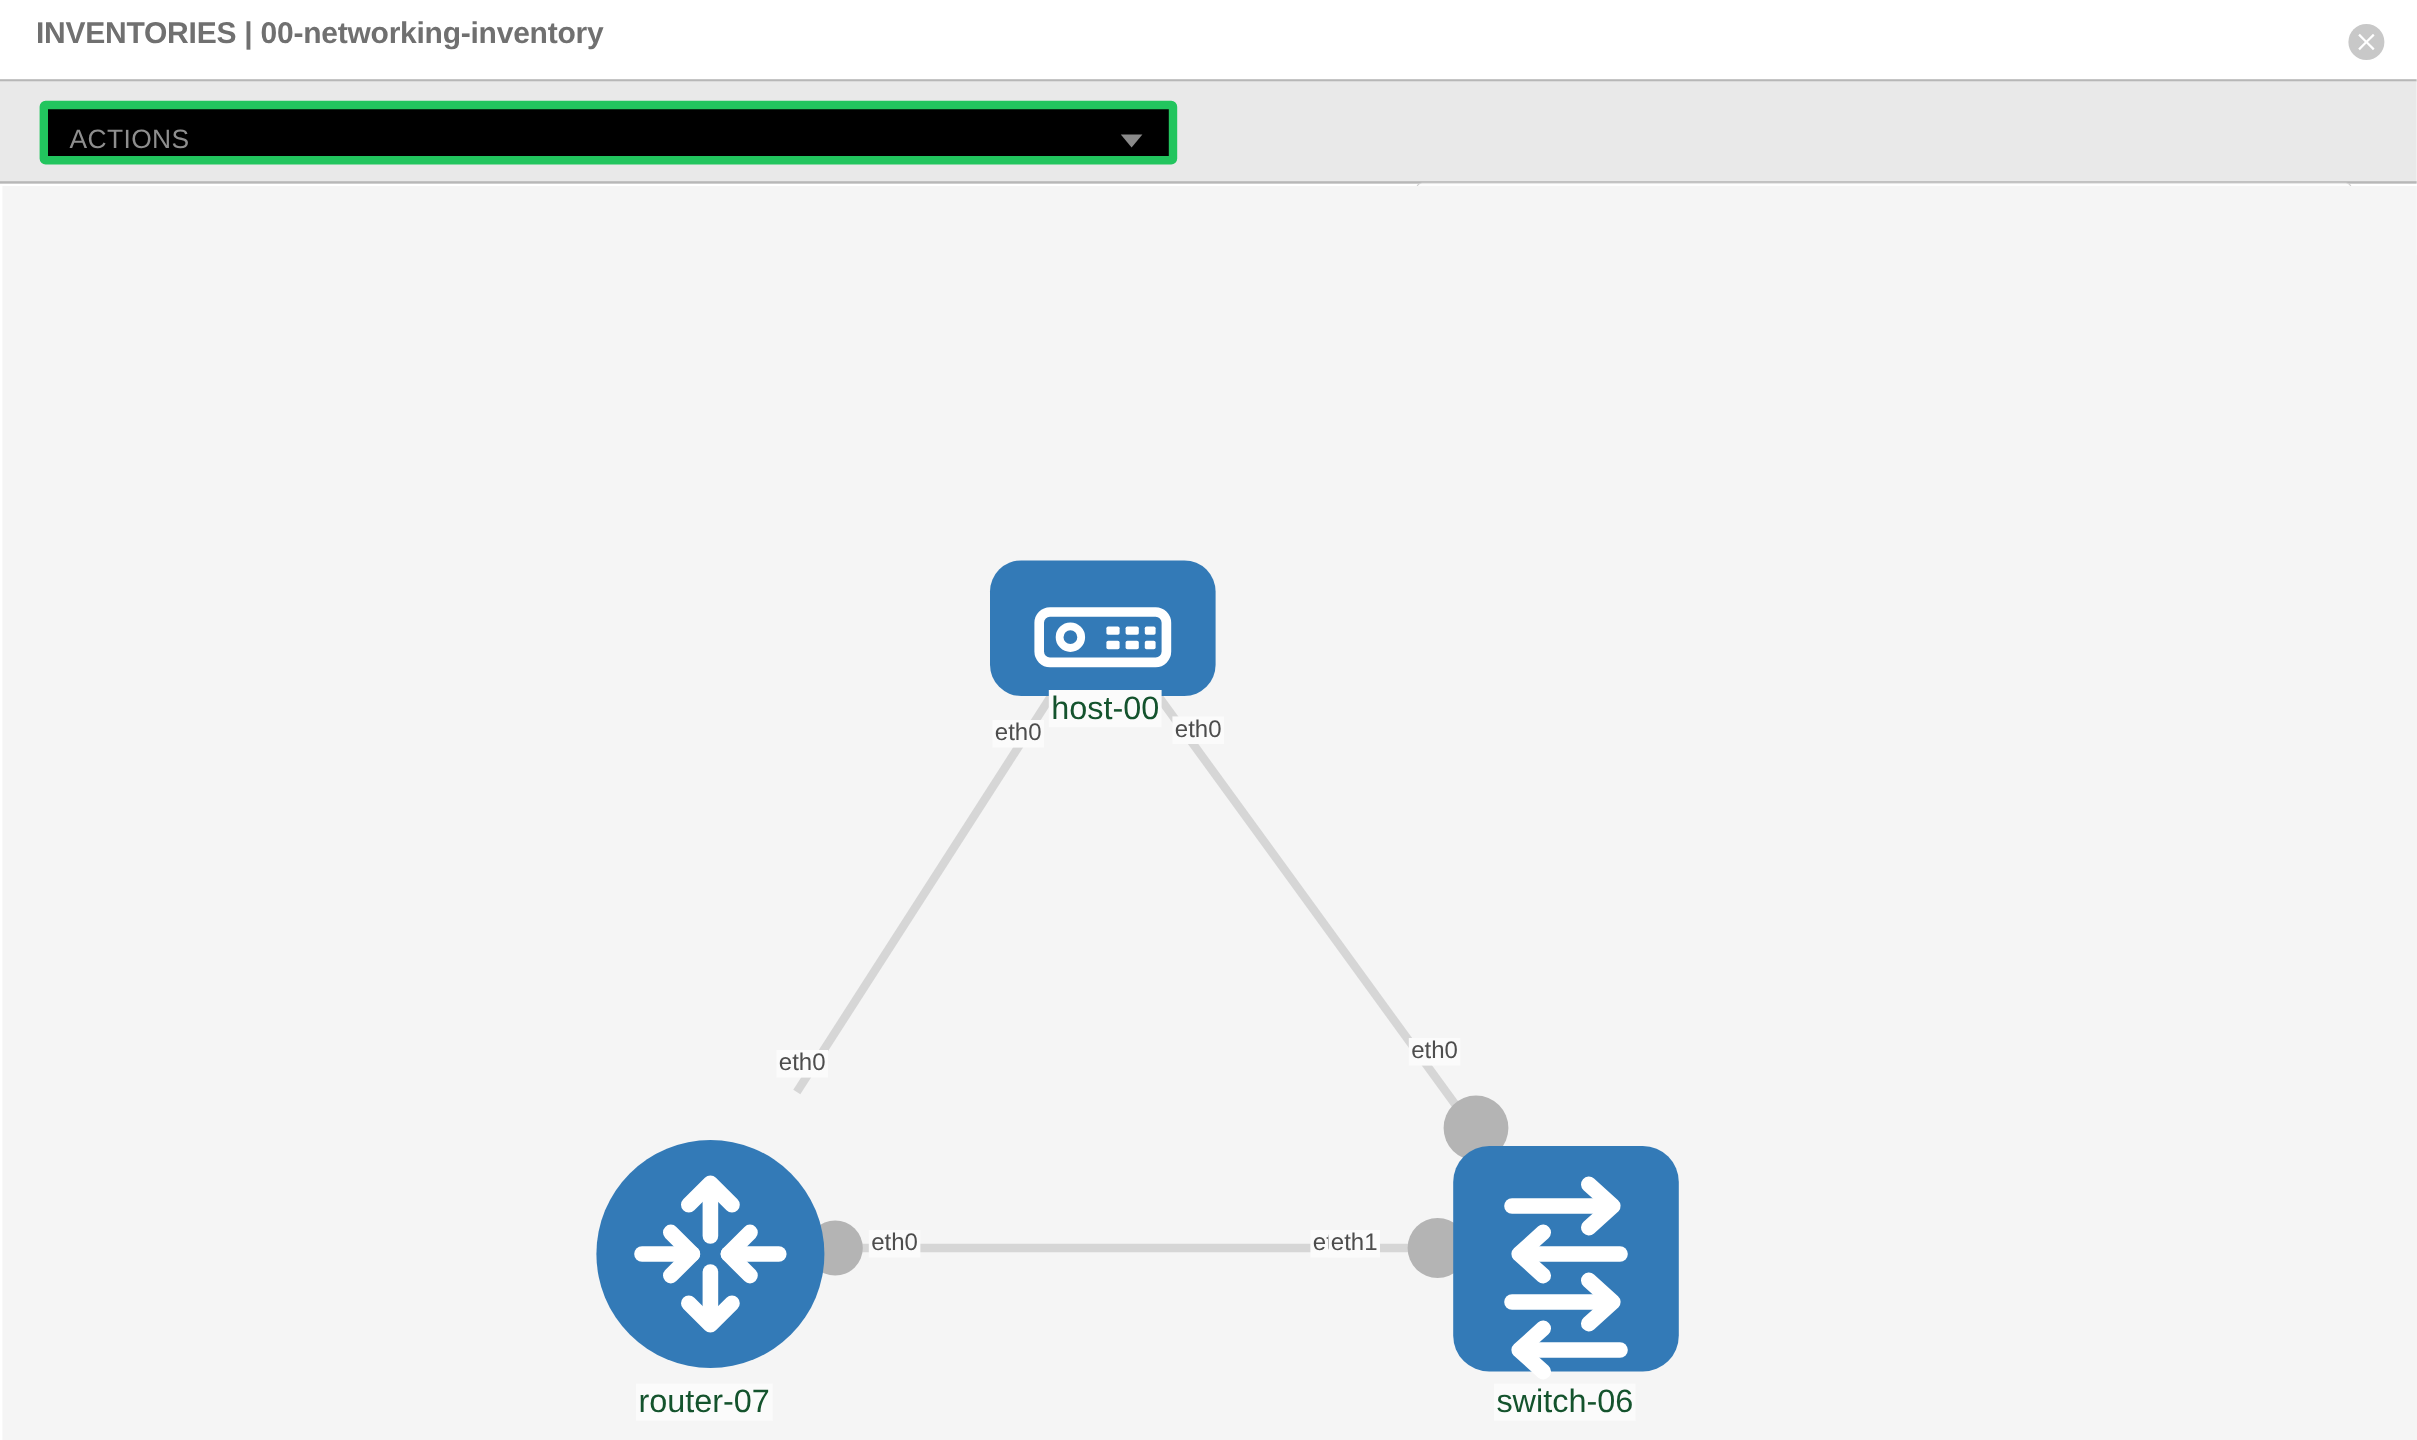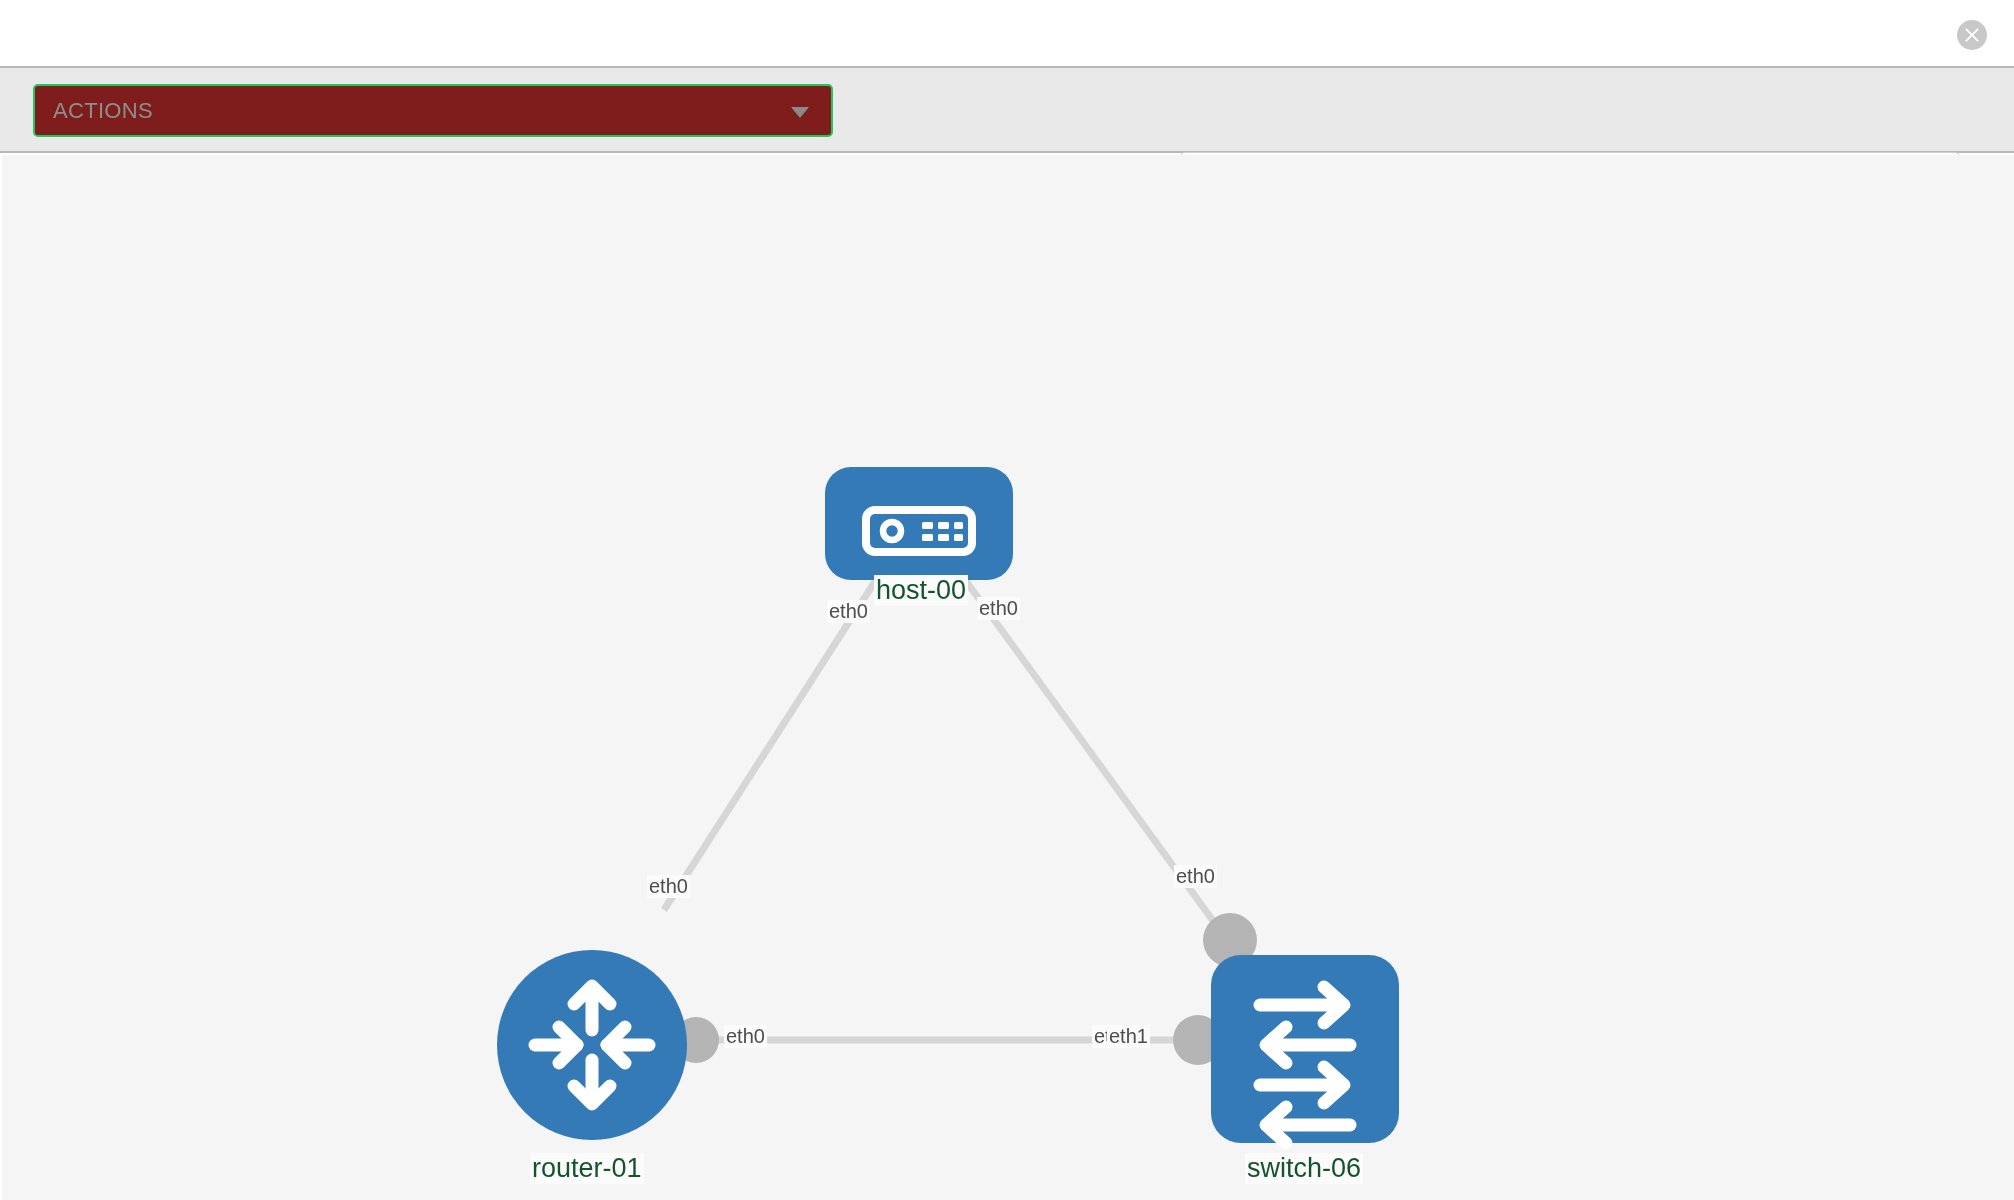--- a/index.html
+++ b/index.html
@@ -40,23 +40,23 @@
 
   
   .toolbar {
     position: absolute; left: 0; top: 68px;
     width: 2014px; height: 85px;
     background: #e9e9e9;
     border-bottom: 2px solid #b7b7b7;
   }
   .actions-select {
     position: absolute; left: 33px; top: 16px;
-    width: 800px; height: 53px;
-    background: #7f1d1d;
-    border: 2px solid #22c55e;
+    width: 948px; height: 53px;
+    background: #000000;
+    border: 7px solid #22c55e;
     border-radius: 5px;
     cursor: pointer;
   }
   .actions-label {
     position: absolute; left: 18px; top: 12px;
     font-size: 22px; color: #8e8e8e;
     letter-spacing: 0.3px;
   }
   .caret {
     position: absolute; right: 22px; top: 21px;
@@ -113,20 +113,21 @@
     white-space: nowrap;
     padding: 0 2px;
   }
 </style>
 </head>
 <body>
 
 <div class="app">
 
   <div class="header">
+    <div class="page-title">INVENTORIES | 00-networking-inventory</div>
     <div class="close-btn">
       <svg width="30" height="30" viewBox="0 0 30 30" aria-hidden="true">
         <path d="M9.5 8.2 L15 13.7 L20.5 8.2 L21.8 9.5 L16.3 15 L21.8 20.5 L20.5 21.8 L15 16.3 L9.5 21.8 L8.2 20.5 L13.7 15 L8.2 9.5 Z" fill="#ffffff"></path>
       </svg>
     </div>
   </div>
 
   <div class="toolbar">
 
     <div class="actions-select">
@@ -231,17 +232,17 @@
 
     <div class="iface-label" style="left:825px; top:445px;">eth0</div>
     <div class="iface-label" style="left:975px; top:442px;">eth0</div>
     <div class="iface-label" style="left:645px; top:720px;">eth0</div>
     <div class="iface-label" style="left:1172px; top:710px;">eth0</div>
     <div class="iface-label" style="left:722px; top:870px;">eth0</div>
     <div class="iface-label" style="left:1090px; top:870px;">eth0</div>
     <div class="iface-label" style="left:1105px; top:870px;">eth1</div>
 
     <div class="node-label" style="left:872px; top:420px;">host-00</div>
-    <div class="node-label" style="left:528px; top:998px;">router-01</div>
+    <div class="node-label" style="left:528px; top:998px;">router-07</div>
     <div class="node-label" style="left:1243px; top:998px;">switch-06</div>
 
   </div>
 </div>
 
 </body></html>

